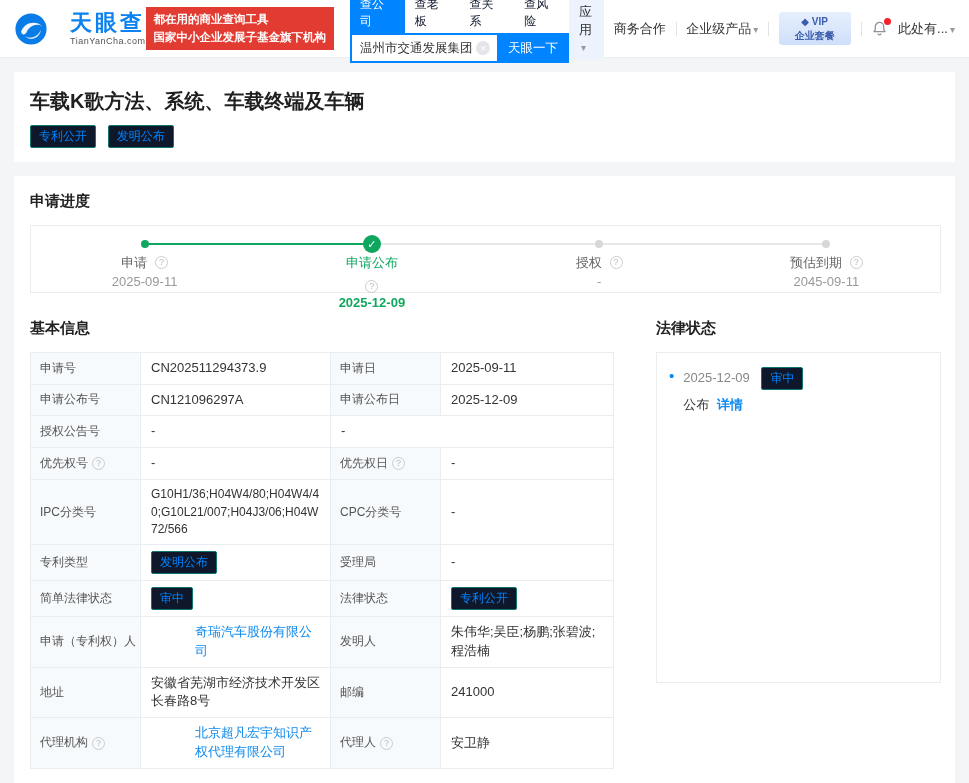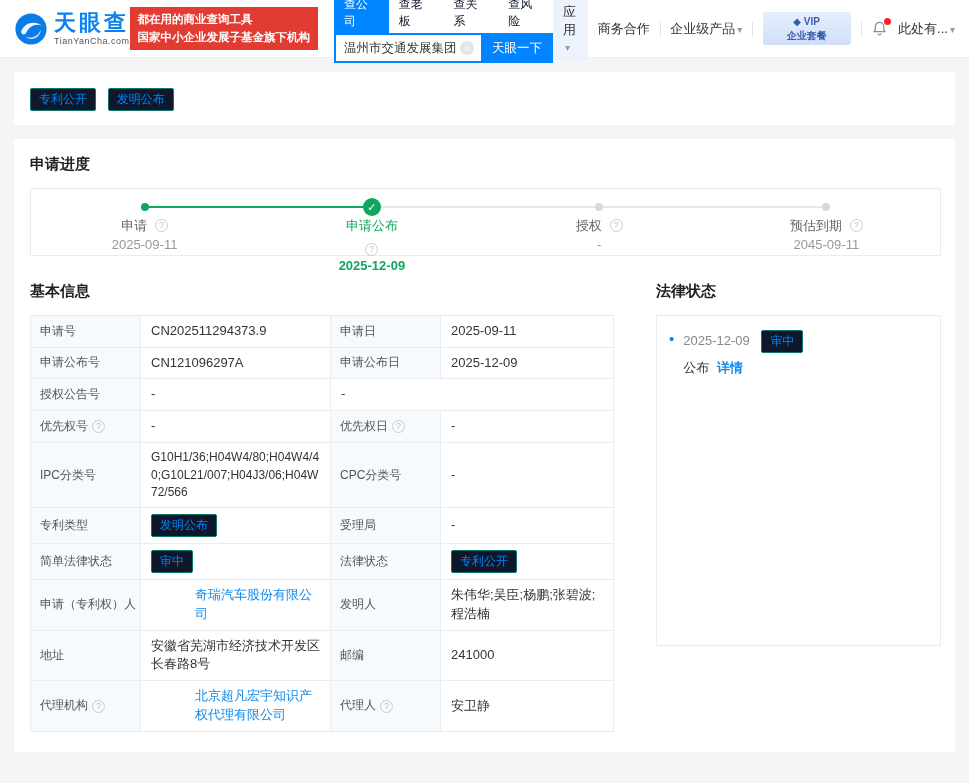--- a/index.html
+++ b/index.html
@@ -4,21 +4,21 @@
 <style>
   * { box-sizing: border-box; margin: 0; padding: 0; }
   html,body { width:969px; height:783px; overflow:hidden; }
   body {
     font-family: "Liberation Sans", "DejaVu Sans", sans-serif;
     background:#f4f5f6; color:#333; font-size:13px;
   }
   
   .header { height:58px; background:#fff; border-bottom:1px solid #efefef;
     display:flex; align-items:center; padding:0 14px; }
-  .logo { display:flex; align-items:center; gap:6px; cursor:pointer; }
+  .logo { display:flex; align-items:center; gap:22px; cursor:pointer; }
   .logo-txt { display:flex; flex-direction:column; line-height:1; }
   .logo-cn { font-size:22px; font-weight:bold; color:#0b82f0; letter-spacing:3px; }
   .logo-en { font-size:9px; color:#555; margin-top:3px; letter-spacing:.5px; }
   .banner { background:#e23c32; color:#fff; font-weight:bold;
     font-size:11.5px; line-height:1.55; padding:4px 8px; white-space:nowrap; }
   .search-module { margin-left:16px; width:300px; }
   .search-tabs { display:flex; font-size:12px; }
   .search-tab { padding:2px 10px 3px; color:#0f172a; cursor:pointer; }
   .search-tab.active { background:#0084ff; color:#fff; }
   .search-row { display:flex; }
@@ -31,21 +31,21 @@
     text-align:center; cursor:pointer; }
   .search-btn { height:30px; background:#0084ff; color:#fff; border:none; font-size:12.5px;
     padding:0 11px; cursor:pointer; white-space:nowrap;
     font-family:"Liberation Sans","DejaVu Sans",sans-serif; }
   .hnav { margin-left:auto; display:flex; align-items:center; gap:10px; font-size:13px; color:#333; }
   .hnav .caret { color:#999; font-size:10px; margin-left:2px; }
   .nav-app { background:#edf3fd; padding:6px 10px; border-radius:2px; cursor:pointer; }
   .nav-link { cursor:pointer; white-space:nowrap; }
   .vdiv { width:1px; height:14px; background:#e3e3e3; }
   .vip-badge { background:linear-gradient(180deg,#e6effd,#cfdffa); color:#3b5cad;
-    border-radius:3px; padding:3px 24px; font-size:10px; font-weight:bold; line-height:1.35;
+    border-radius:3px; padding:3px 16px; font-size:10px; font-weight:bold; line-height:1.35;
     text-align:center; cursor:pointer; white-space:nowrap; }
   .bell-wrap { position:relative; cursor:pointer; display:flex; }
   .bell-dot { position:absolute; top:-2px; right:-3px; width:7px; height:7px;
     border-radius:50%; background:#f5222d; }
   
   .card { background:#fff; margin:14px 14px 0; }
   .title-card { padding:16px 16px 14px; }
   .patent-title { font-size:20px; font-weight:bold; color:#1f1f1f; margin-bottom:10px; }
   .tag { display:inline-block; font-size:12px; color:#0084ff; border:1px solid #0f766e;
     background:#0f172a; border-radius:2px; padding:2px 8px; line-height:1.4; }
@@ -145,20 +145,21 @@
       <svg width="17" height="17" viewBox="0 0 24 24">
         <path d="M12 3.5a6 6 0 0 0-6 6v4.2L4.2 16.5h15.6L18 13.7V9.5a6 6 0 0 0-6-6z M10 19a2 2 0 0 0 4 0" fill="none" stroke="#8c929c" stroke-width="1.8" stroke-linejoin="round"></path>
       </svg>
       <span class="bell-dot"></span>
     </div>
     <div class="nav-link"><span>此处有...</span><span class="caret">▾</span></div>
   </div>
 </div>
 
 <div class="card title-card">
+  <div class="patent-title">车载K歌方法、系统、车载终端及车辆</div>
   <div>
     <span class="tag">专利公开</span>
     <span class="tag">发明公布</span>
   </div>
 </div>
 
 <div class="card main-card">
 
   <div class="sec-head">申请进度</div>
   <div class="timeline">

